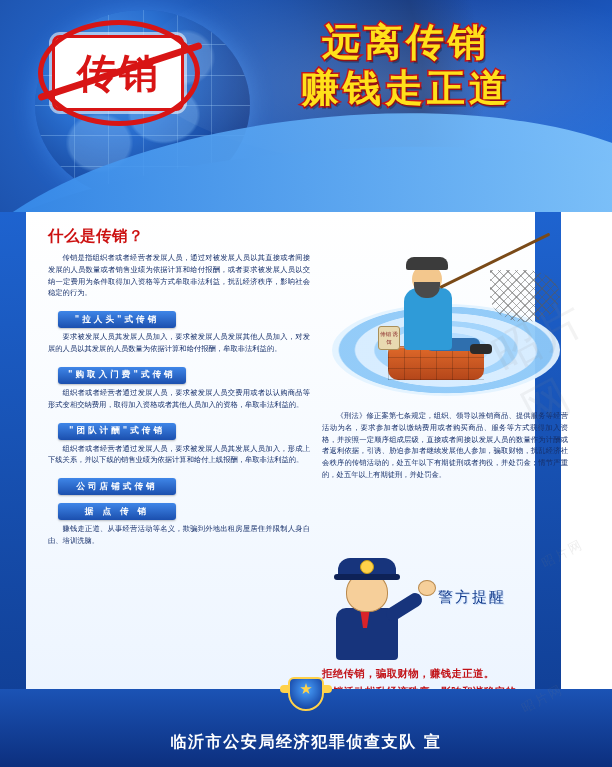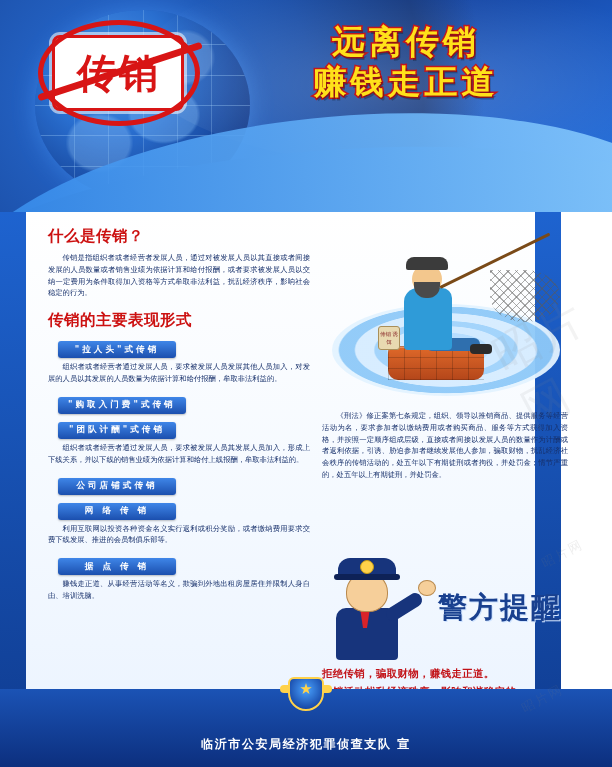--- a/index.html
+++ b/index.html
@@ -86,22 +86,22 @@
   }
   .logo-slash{
     position:absolute; left:34px; top:68px; width:172px; height:7px;
     background:#d81515; transform: rotate(-18deg); border-radius:4px;
   }
 
   .title-block{
     position:absolute; left:210px; top:22px; width:392px; text-align:center;
   }
   .title-line{
-    font-family:Liberation Sans, sans-serif;
-    font-size:33px; font-weight:bold; letter-spacing:4px;
+    font-family:Liberation Mono, monospace;
+    font-size:38px; font-weight:bold; letter-spacing:4px;
     color:#ffe11a;
     -webkit-text-stroke: 3px #c4161c;
     paint-order: stroke fill;
     text-shadow: 2px 3px 0 rgba(0,0,0,.25);
     line-height:1.22;
   }
 
   
   .body-area{
     position:absolute; left:0; top:212px; width:561px; height:555px;
@@ -252,21 +252,21 @@
   .p-hand{
     position:absolute; left:96px; top:36px; width:18px; height:16px;
     background:#f6cf9a; border-radius:50%; border:1px solid #b98a4e;
   }
   .p-tie{
     position:absolute; left:38px; top:64px; width:10px; height:20px;
     background:#d9232a; clip-path: polygon(0 0,100% 0,70% 100%,30% 100%);
   }
   .remind-text{
     position:absolute; left:116px; top:44px;
-    font-size:29px; font-weight:bold; color:#19408f;
+    font-size:15px; font-weight:normal; color:#19408f;
     letter-spacing:2px;
     text-shadow: 1px 1px 0 #cfe3ff;
   }
   .slogans{
     position:absolute; left:0; top:438px; width:250px;
   }
   .slogans div{
     font-size:10.4px; color:#c21218; font-weight:bold; line-height:1.75;
     letter-spacing:.4px;
   }
@@ -289,21 +289,21 @@
     background:#ffd24a;
     clip-path: polygon(50% 0%,61% 35%,98% 35%,68% 57%,79% 91%,50% 70%,21% 91%,32% 57%,2% 35%,39% 35%);
   }
   .em-wing-l, .em-wing-r{
     position:absolute; top:14px; width:12px; height:8px;
     background:#ffd24a; border-radius:6px;
   }
   .em-wing-l{ left:0; } .em-wing-r{ right:0; }
   .footer-text{
     position:absolute; left:0; bottom:14px; width:612px; text-align:center;
-    color:#ffffff; font-size:12px; letter-spacing:1.6px; font-weight:bold;
+    color:#ffffff; font-size:16px; letter-spacing:1.6px; font-weight:bold;
   }
 
   
   .wm{
     position:absolute; color:rgba(120,120,120,.13);
     font-size:13px; letter-spacing:2px; pointer-events:none;
     transform: rotate(-28deg);
   }
   .wm.big{ font-size:46px; color:rgba(140,140,140,.10); }
 </style>
@@ -344,39 +344,35 @@
   </div>
 
   <div class="body-area">
     <div class="blue-sidebar-l"></div>
     <div class="blue-sidebar-r"></div>
 
     <div class="col-left">
       <h2 class="sec">什么是传销？</h2>
       <p class="para">传销是指组织者或者经营者发展人员，通过对被发展人员以其直接或者间接发展的人员数量或者销售业绩为依据计算和给付报酬，或者要求被发展人员以交纳一定费用为条件取得加入资格等方式牟取非法利益，扰乱经济秩序，影响社会稳定的行为。</p>
 
-      <h2 class="sec mt">传销的主要表现形式</h2>
 
       <div class="tag-wrap">
         <span class="tag center">"拉人头"式传销</span>
-        <p class="para">组织者或者经营者通过发展人员，要求被发展人员发展其他人员加入，对发展的人员以其发展的人员数量为依据计算和给付报酬，牟取非法利益的。</p>
+        <p class="para">要求被发展人员其发展人员加入，要求被发展人员发展其他人员加入，对发展的人员以其发展的人员数量为依据计算和给付报酬，牟取非法利益的。</p>
       </div>
       <div class="tag-wrap">
         <span class="tag center">"购取入门费"式传销</span>
+        <p class="para">组织者或者经营者通过发展人员，要求被发展人员交费用或者以认购商品等形式变相交纳费用，取得加入资格或者其他人员加入的资格，牟取非法利益的。</p>
       </div>
       <div class="tag-wrap">
         <span class="tag center">"团队计酬"式传销</span>
         <p class="para">组织者或者经营者通过发展人员，要求被发展人员其发展人员加入，形成上下线关系，并以下线的销售业绩为依据计算和给付上线报酬，牟取非法利益的。</p>
       </div>
       <div class="tag-wrap">
         <span class="tag center">公司店铺式传销</span>
-      </div>
-      <div class="tag-wrap">
-        <span class="tag center">网 络 传 销</span>
-        <p class="para">利用互联网以投资各种资金名义实行返利或积分奖励，或者缴纳费用要求交费下线发展、推进的会员制俱乐部等。</p>
       </div>
       <div class="tag-wrap">
         <span class="tag center">据 点 传 销</span>
         <p class="para">赚钱走正道、从事经营活动等名义，欺骗到外地出租房屋居住并限制人身自由、培训洗脑。</p>
       </div>
     </div>
 
     <div class="col-right">
 
       <div class="fish-ill">

